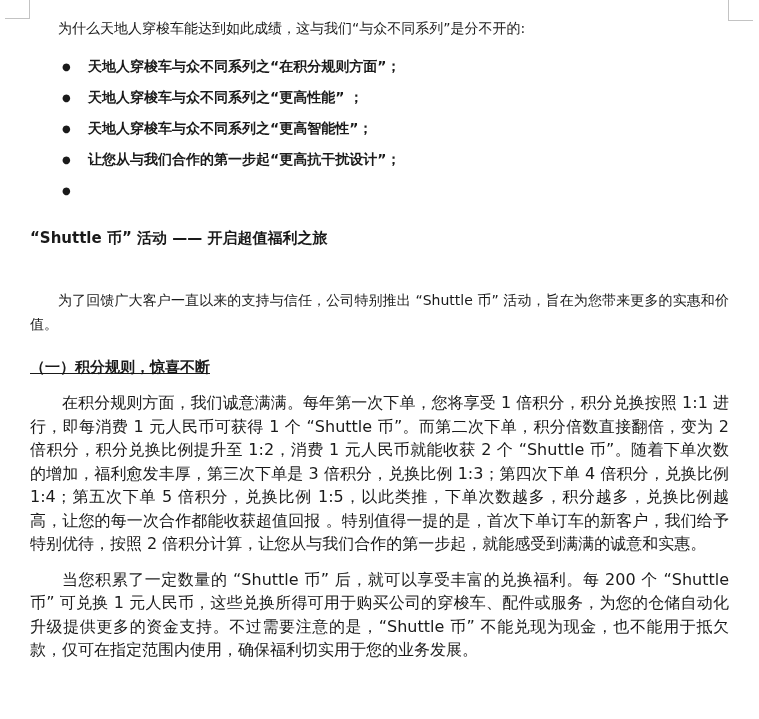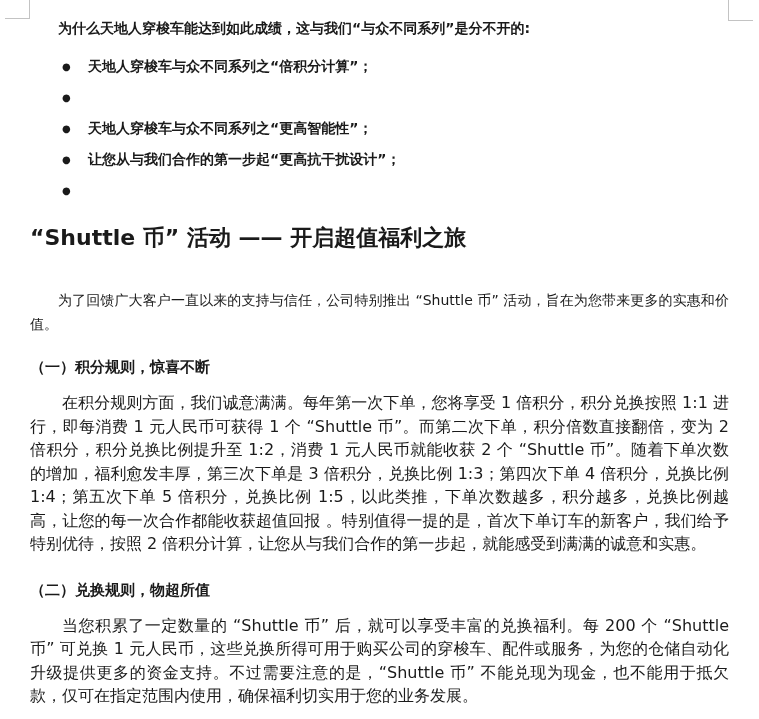--- a/index.html
+++ b/index.html
@@ -35,21 +35,20 @@
     left: 30px;
     top: 0;
     width: 699px;
   }
   .intro {
     margin: 17px 0 0;
     font-size: 14px;
     line-height: 23px;
     text-indent: 2em;
     text-align: justify;
-    font-weight: bold;
   }
   .bullets {
     margin: 15px 0 0;
     padding: 0;
     list-style: none;
   }
   .bullet-item {
     display: flex;
     align-items: flex-start;
     font-weight: bold;
@@ -58,37 +57,37 @@
     margin-bottom: 8px;
   }
   .bullet-marker {
     flex: 0 0 26px;
     margin-left: 32px;
     font-size: 10px;
     line-height: 23px;
   }
   .doc-title {
     margin: 23px 0 0;
-    font-size: 22px;
+    font-size: 15px;
     line-height: 26px;
     font-weight: bold;
   }
   .intro2 {
     margin: 38px 0 8px;
     font-size: 14px;
     line-height: 23.5px;
     text-indent: 2em;
     text-align: justify;
   }
   .section-title {
     font-size: 15px;
     line-height: 24px;
     font-weight: bold;
   }
-  .section-title.first  { margin: 19px 0 0; }
+  .section-title.first  { margin: 19px 0 0; text-decoration: underline; }
   .section-title.second { margin: 22px 0 0; }
   .section-body {
     margin: 12px 0 0;
     font-size: 16px;
     line-height: 23.5px;
     text-indent: 2em;
     text-align: justify;
   }
 </style>
 </head>
@@ -101,24 +100,25 @@
   <div class="mark mark-tr-v"></div>
   <div class="mark mark-tr-h"></div>
 
   <div class="content">
 
     <p class="intro">为什么天地人穿梭车能达到如此成绩，这与我们“与众不同系列”是分不开的:</p>
 
     <ul class="bullets">
       <li class="bullet-item">
         <span class="bullet-marker">●</span>
-        <span>天地人穿梭车与众不同系列之“倍积分计算”；</span>
+        <span>天地人穿梭车与众不同系列之“在积分规则方面”；</span>
       </li>
       <li class="bullet-item">
         <span class="bullet-marker">●</span>
+        <span>天地人穿梭车与众不同系列之“更高性能” ；</span>
       </li>
       <li class="bullet-item">
         <span class="bullet-marker">●</span>
         <span>天地人穿梭车与众不同系列之“更高智能性”；</span>
       </li>
       <li class="bullet-item">
         <span class="bullet-marker">●</span>
         <span>让您从与我们合作的第一步起“更高抗干扰设计”；</span>
       </li>
       <li class="bullet-item">
@@ -127,18 +127,17 @@
     </ul>
 
     <h1 class="doc-title">“Shuttle 币” 活动 —— 开启超值福利之旅</h1>
 
     <p class="intro2">为了回馈广大客户一直以来的支持与信任，公司特别推出 “Shuttle 币” 活动，旨在为您带来更多的实惠和价值。</p>
 
     <h2 class="section-title first">（一）积分规则，惊喜不断</h2>
 
     <p class="section-body">在积分规则方面，我们诚意满满。每年第一次下单，您将享受 1 倍积分，积分兑换按照 1:1 进行，即每消费 1 元人民币可获得 1 个 “Shuttle 币”。而第二次下单，积分倍数直接翻倍，变为 2 倍积分，积分兑换比例提升至 1:2，消费 1 元人民币就能收获 2 个 “Shuttle 币”。随着下单次数的增加，福利愈发丰厚，第三次下单是 3 倍积分，兑换比例 1:3；第四次下单 4 倍积分，兑换比例 1:4；第五次下单 5 倍积分，兑换比例 1:5，以此类推，下单次数越多，积分越多，兑换比例越高，让您的每一次合作都能收获超值回报 。特别值得一提的是，首次下单订车的新客户，我们给予特别优待，按照 2 倍积分计算，让您从与我们合作的第一步起，就能感受到满满的诚意和实惠。</p>
 
-    <h2 class="section-title second">（二）兑换规则，物超所值</h2>
 
     <p class="section-body">当您积累了一定数量的 “Shuttle 币” 后，就可以享受丰富的兑换福利。每 200 个 “Shuttle 币” 可兑换 1 元人民币，这些兑换所得可用于购买公司的穿梭车、配件或服务，为您的仓储自动化升级提供更多的资金支持。不过需要注意的是，“Shuttle 币” 不能兑现为现金，也不能用于抵欠款，仅可在指定范围内使用，确保福利切实用于您的业务发展。</p>
 
   </div>
 </div>
 
 </body></html>

